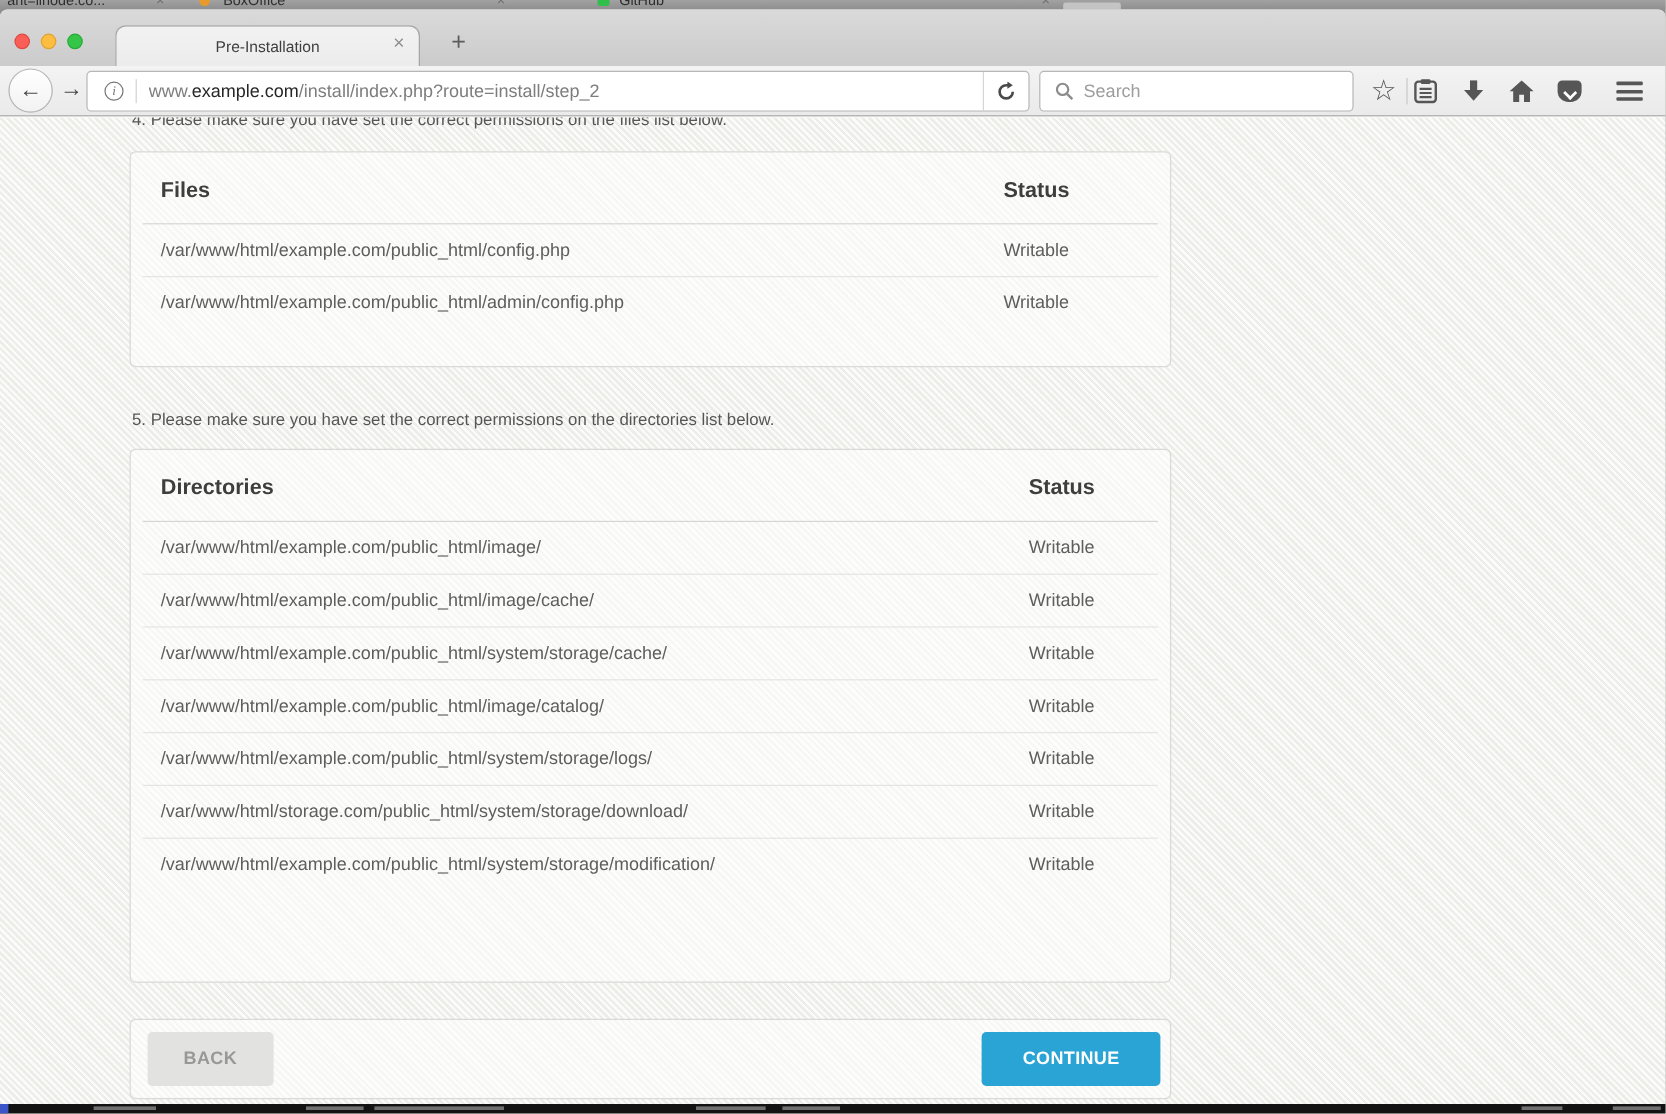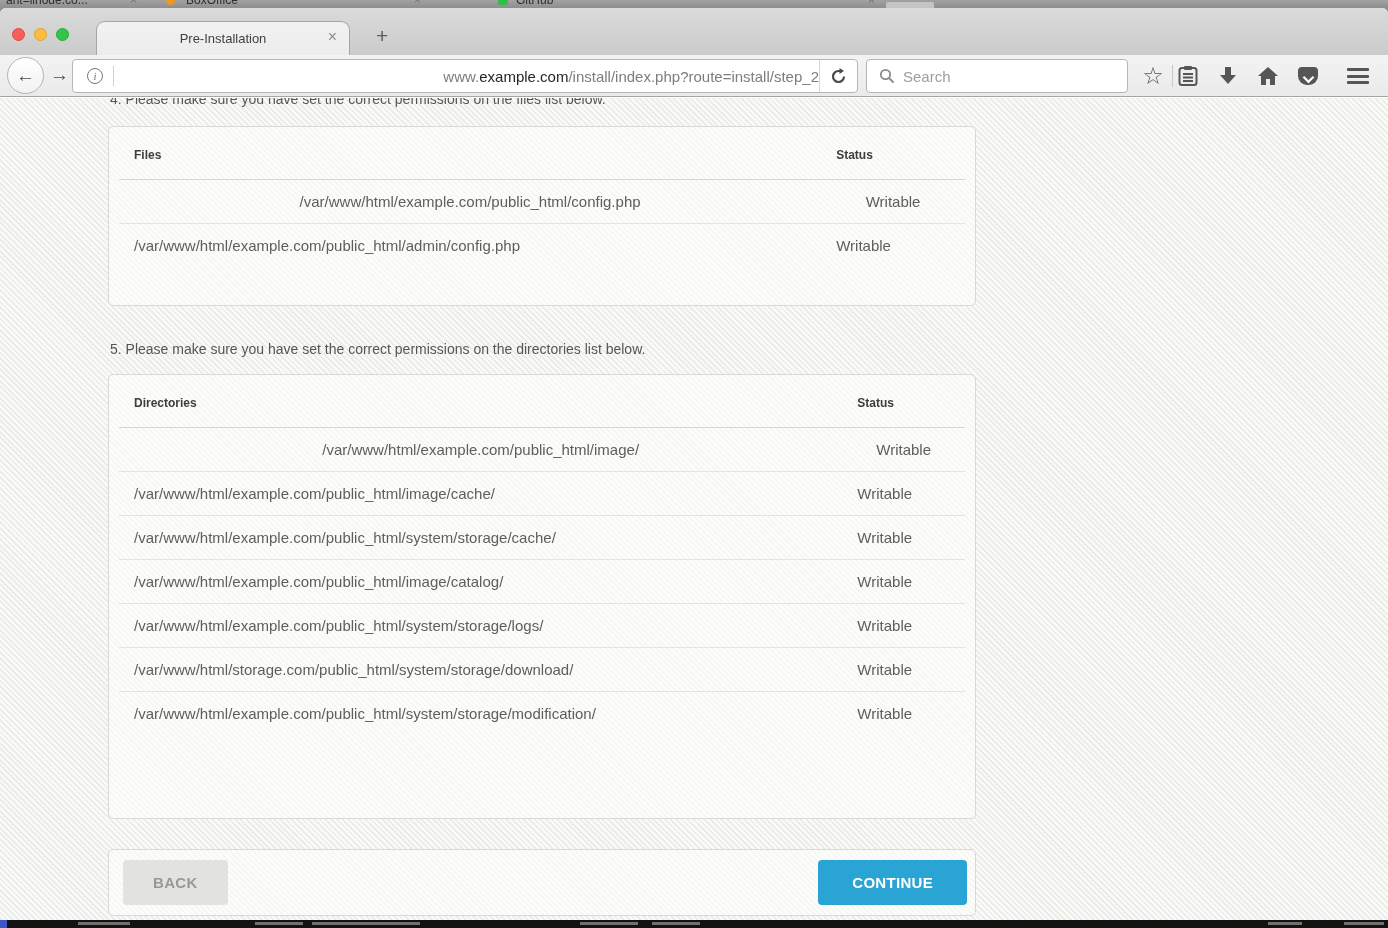--- a/index.html
+++ b/index.html
@@ -37,21 +37,21 @@
     border-bottom:1px solid #a5a5a5; }
   .navbtn { position:absolute; font-size:19px; font-weight:bold; color:#474747; }
   .back-circle { position:absolute; left:7px; top:2px; width:37px; height:37px; border-radius:50%;
     background:linear-gradient(#fff,#f2f2f2); border:1px solid #b4b4b4; text-align:center; line-height:35px; z-index:3; }
   .fwd { left:50px; top:9px; }
   .urlbar { position:absolute; left:72px; top:4px; width:786px; height:34px; background:#fff;
     border:1px solid #b6b6b6; border-radius:4px; display:flex; align-items:center; }
   .info-ic { width:16px; height:16px; border:1px solid #767676; border-radius:50%; color:#767676;
     font-size:11px; font-style:italic; font-family:"Liberation Serif",serif; text-align:center; line-height:15px; margin:0 10px 0 14px; flex:none; }
   .url-sep { width:1px; height:20px; background:#d2d2d2; margin-right:10px; flex:none; }
-  .url-text { font-size:15px; white-space:nowrap; overflow:hidden; flex:1;text-align:right; }
+  .url-text { font-size:15px; white-space:nowrap; overflow:hidden; flex:1; }
   .url-gray { color:#7d7d7d; }
   .url-domain { color:#262626; }
   .reload-seg { flex:none; width:38px; height:32px; border-left:1px solid #d6d6d6; display:flex;
     align-items:center; justify-content:center; }
   .searchbar { position:absolute; left:866px; top:4px; width:262px; height:34px; background:#fff;
     border:1px solid #b6b6b6; border-radius:4px; display:flex; align-items:center; }
   .mag { margin:0 8px 0 12px; flex:none; }
   .searchbar input { border:none; outline:none; font-size:15px; color:#444; width:200px;
     font-family:"Liberation Sans",sans-serif; background:transparent; }
   .searchbar input::placeholder { color:#9d9d9d; }
@@ -71,24 +71,24 @@
   .container { margin-left:108px; width:868px; }
   .sec-heading { font-size:14px; color:#565656; line-height:22px; margin-left:2px; }
   .h4 { margin-top:-10px; }
   .h5 { margin-top:32px; }
   .panel { width:100%; background-color:#fbfbf9; border:1px solid #d9d9d5; border-radius:5px;
     background-image:repeating-linear-gradient(45deg, rgba(255,255,255,.5) 0 2px, rgba(120,120,110,.03) 2px 4px);
     overflow:hidden; }
   .panel-files { margin-top:16px; height:180px; }
   .panel-dirs { margin-top:14px; height:445px; }
   .panel table { width:calc(100% - 20px); margin:0 10px; border-collapse:collapse; }
-  .panel th { text-align:left; font-size:12px; color:#3e3e3e; padding:21px 15px 17px 15px;
+  .panel th { text-align:left; font-size:18px; color:#3e3e3e; padding:21px 15px 17px 15px;
     border-bottom:1px solid #d6d6d2; }
   .panel td { font-size:15px; color:#5e5e5e; height:44px; padding:0 15px; border-top:1px solid #e4e4e0; }
-  .panel tbody tr:first-child td { border-top:none;text-align:center; }
+  .panel tbody tr:first-child td { border-top:none; }
   .writable { color:#4b8a57; }
   .t-files .status-col { width:17%; }
   .t-dirs .status-col { width:14.5%; }
 
   .panel-buttons { margin-top:30px; height:67px; background-color:#fbfbf9;
     background-image:repeating-linear-gradient(45deg, rgba(255,255,255,.5) 0 2px, rgba(120,120,110,.03) 2px 4px);
     border:1px solid #d9d9d5; border-radius:5px; display:flex; align-items:center;
     justify-content:space-between; padding:0 8px 0 14px; }
   .btn { border:none; border-radius:4px; font-family:"Liberation Sans",sans-serif;
     font-size:15px; font-weight:bold; letter-spacing:.3px; cursor:pointer; }

